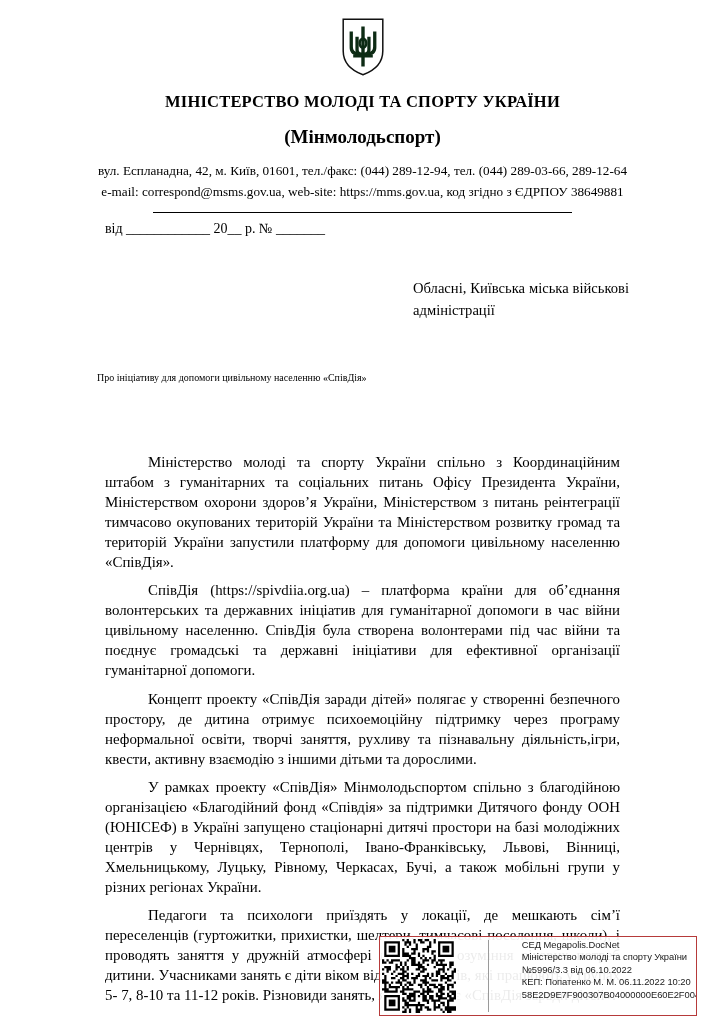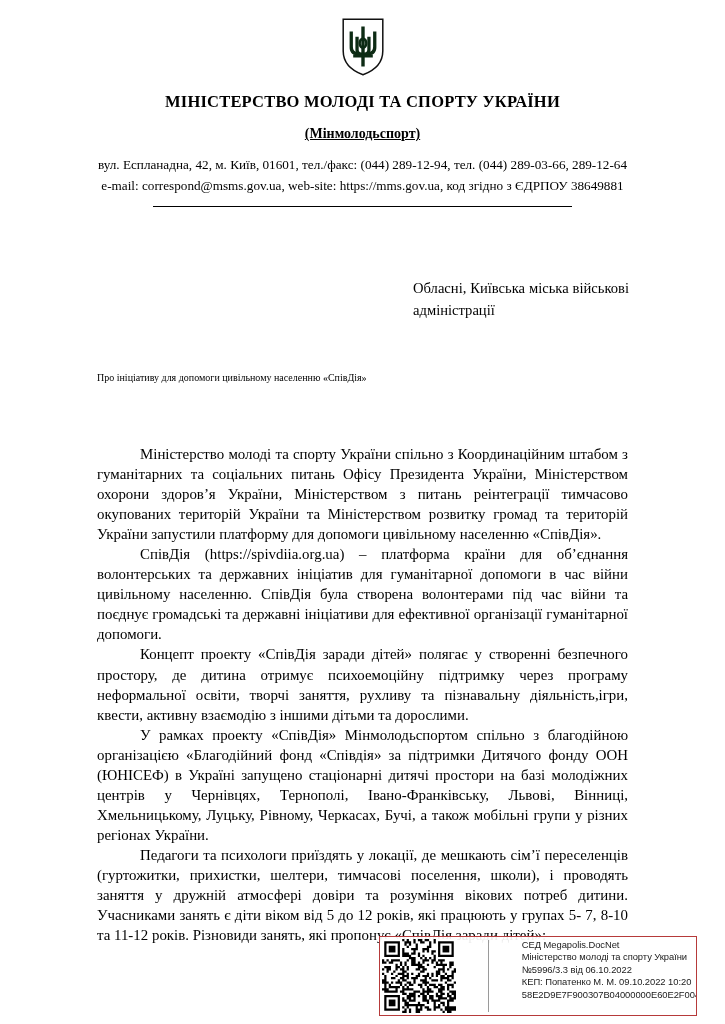--- a/index.html
+++ b/index.html
@@ -43,22 +43,21 @@
     margin-top: 16px;
     text-align: center;
     font-weight: bold;
     font-size: 16.5px;
     letter-spacing: 0.2px;
   }
   .ministry-short {
     margin-top: 14px;
     text-align: center;
     font-weight: bold;
-    font-size: 14px;
-    text-decoration: underline;
+    font-size: 19px;
   }
 
   
   .contacts {
     margin-top: 12px;
     text-align: center;
     font-size: 13.2px;
     line-height: 1.62;
   }
 
@@ -114,21 +113,21 @@
     position: absolute;
     left: 97px;
     top: 444px;
     width: 531px;
     font-size: 14.9px;
     line-height: 1.345;
     text-align: justify;
     text-justify: inter-word;
   }
   .body-text p {
-    margin: 0;
+    margin: 8px;
     text-indent: 43px;
   }
 
   
   .stamp {
     position: absolute;
     left: 379px;
     top: 936px;
     width: 318px;
     height: 80px;
@@ -187,20 +186,21 @@
   <div class="ministry-short">(Мінмолодьспорт)</div>
 
   <div class="contacts">
     <div>вул. Еспланадна, 42, м. Київ, 01601, тел./факс: (044) 289-12-94, тел. (044) 289-03-66, 289-12-64</div>
     <div>e-mail: correspond@msms.gov.ua, web-site: https://mms.gov.ua, код згідно з ЄДРПОУ 38649881</div>
   </div>
 
   <div class="rule"></div>
 
   <div class="blanks">
+    <span class="left">від ____________ 20__ р. № _______</span>
   </div>
 
   <div class="addressee">Обласні, Київська міська військові адміністрації</div>
 
   <div class="subject">Про ініціативу для допомоги цивільному населенню «СпівДія»</div>
 
   <div class="body-text">
     <p>Міністерство молоді та спорту України спільно з Координаційним штабом з гуманітарних та соціальних питань Офісу Президента України, Міністерством охорони здоров’я України, Міністерством з питань реінтеграції тимчасово окупованих територій України та Міністерством розвитку громад та територій України запустили платформу для допомоги цивільному населенню «СпівДія».</p>
     <p>СпівДія (https://spivdiia.org.ua) – платформа країни для об’єднання волонтерських та державних ініціатив для гуманітарної допомоги в час війни цивільному населенню. СпівДія була створена волонтерами під час війни та поєднує громадські та державні ініціативи для ефективної організації гуманітарної допомоги.</p>
     <p>Концепт проекту «СпівДія заради дітей» полягає у створенні безпечного простору, де дитина отримує психоемоційну підтримку через програму неформальної освіти, творчі заняття, рухливу та пізнавальну діяльність,ігри, квести, активну взаємодію з іншими дітьми та дорослими.</p>
@@ -221,18 +221,18 @@
         <rect x="27" y="3" width="3" height="3"></rect>
         <path d="M1 25h7v7h-7z M2 26v5h5v-5z"></path>
         <rect x="3" y="27" width="3" height="3"></rect>
       </g>
     </svg>
     <div class="stamp-sep"></div>
     <div class="stamp-lines">
       <div>СЕД Megapolis.DocNet</div>
       <div>Міністерство молоді та спорту України</div>
       <div>№5996/3.3 від 06.10.2022</div>
-      <div>КЕП: Попатенко М. М. 09.10.2022 10:20</div>
+      <div>КЕП: Попатенко М. М. 06.11.2022 10:20</div>
       <div>58E2D9E7F900307B04000000E60E2F0041778E00</div>
     </div>
   </div>
 
 </div>
 
 </body></html>

